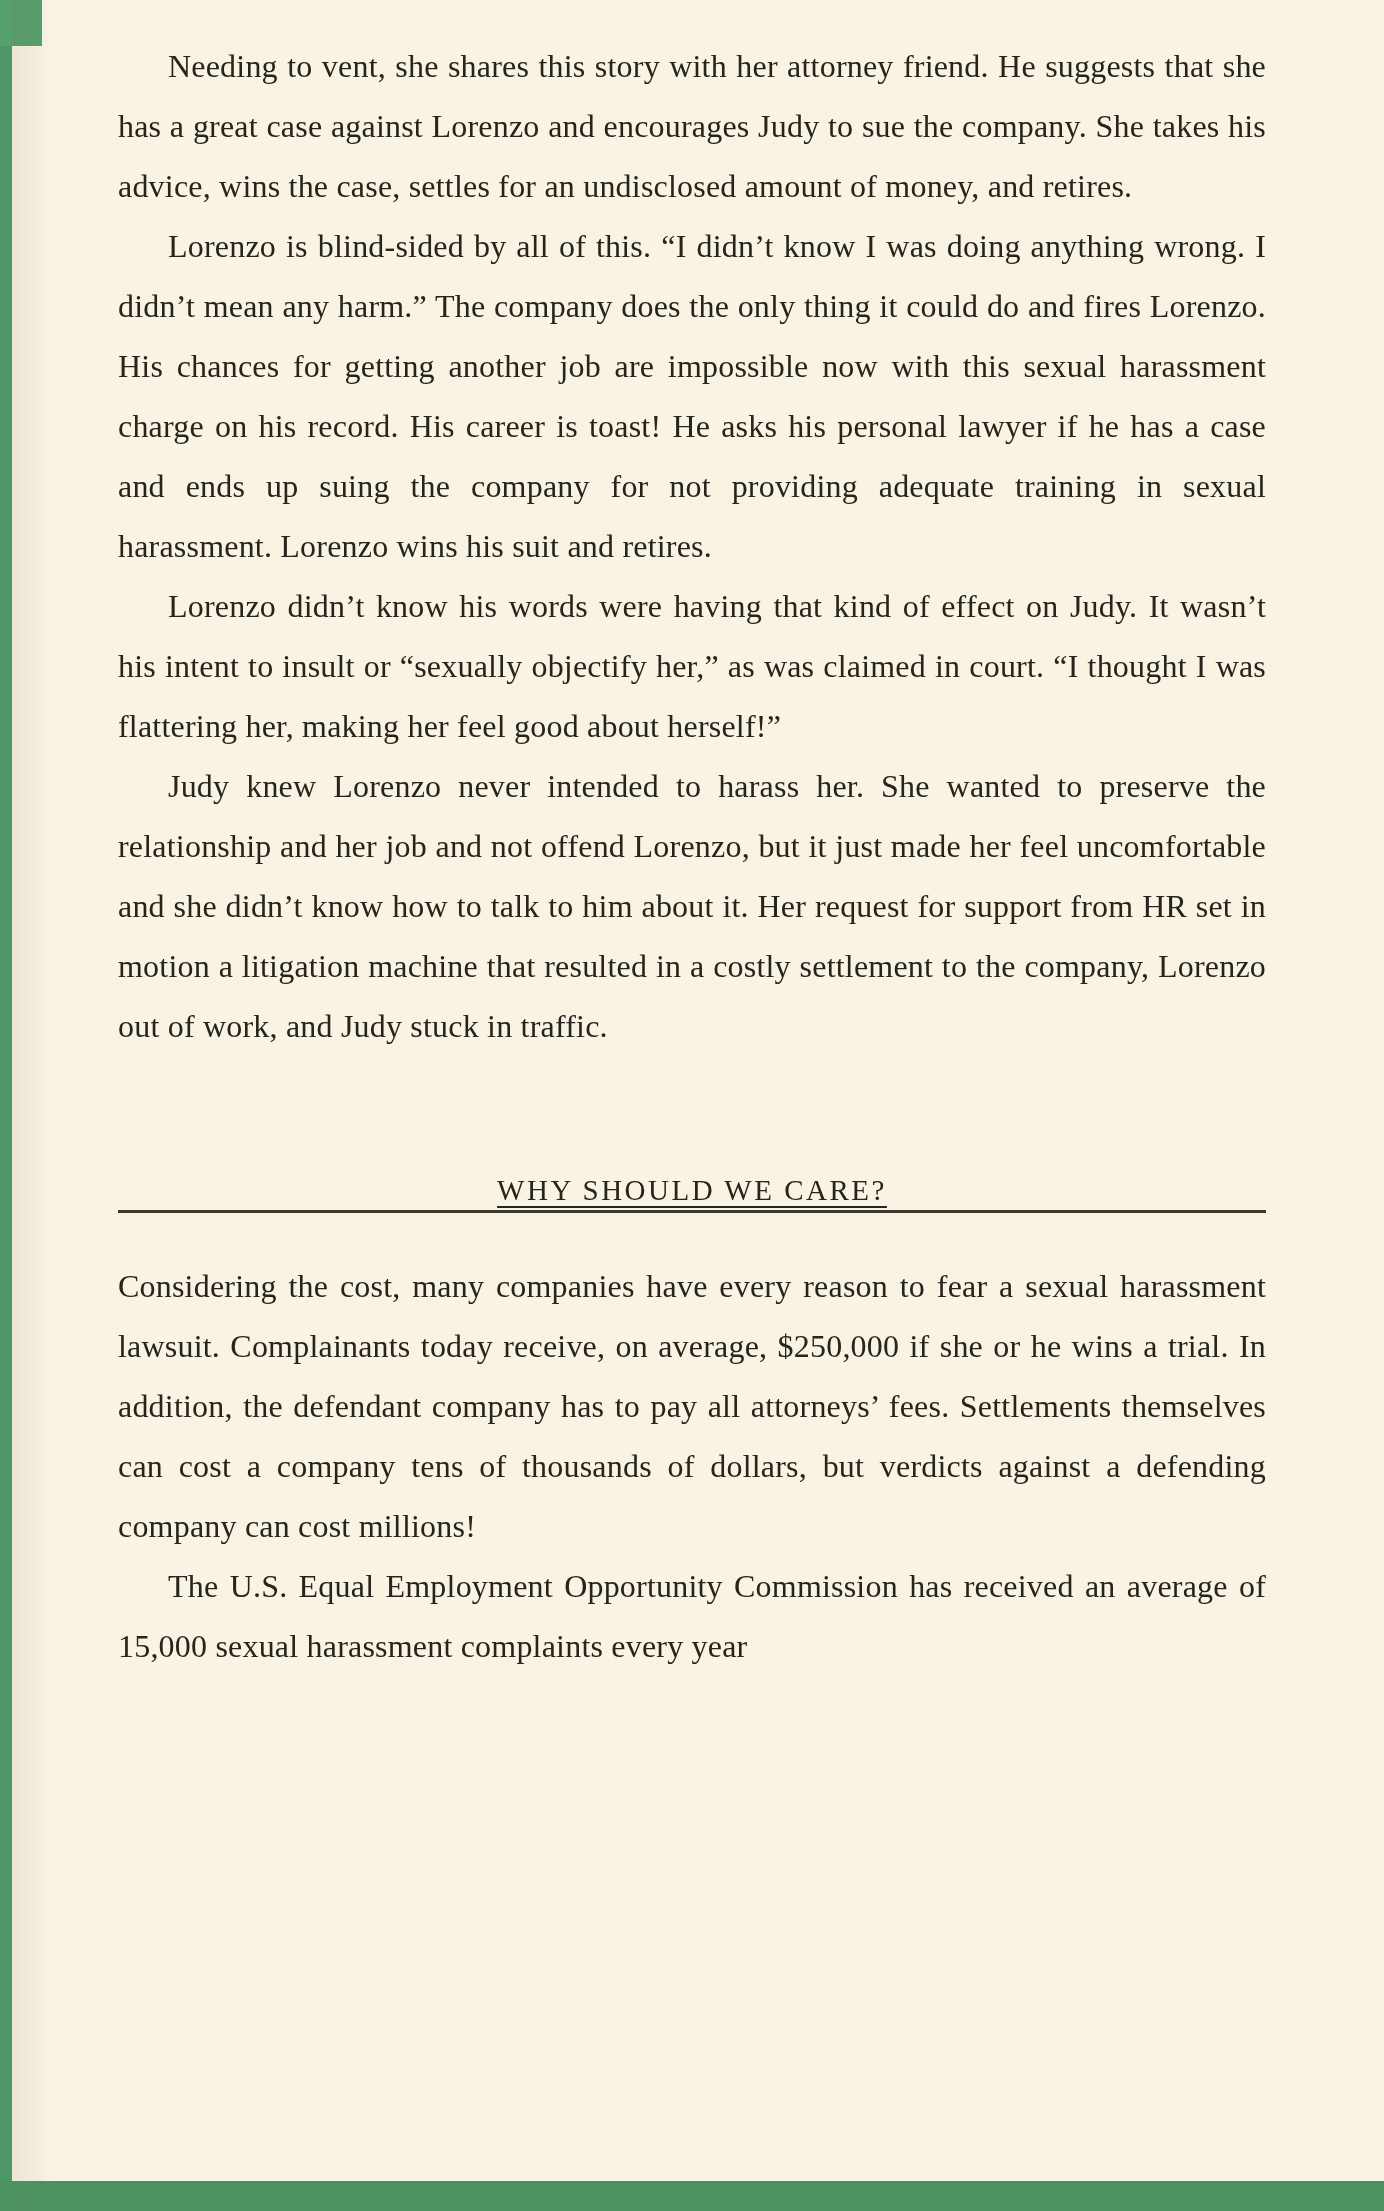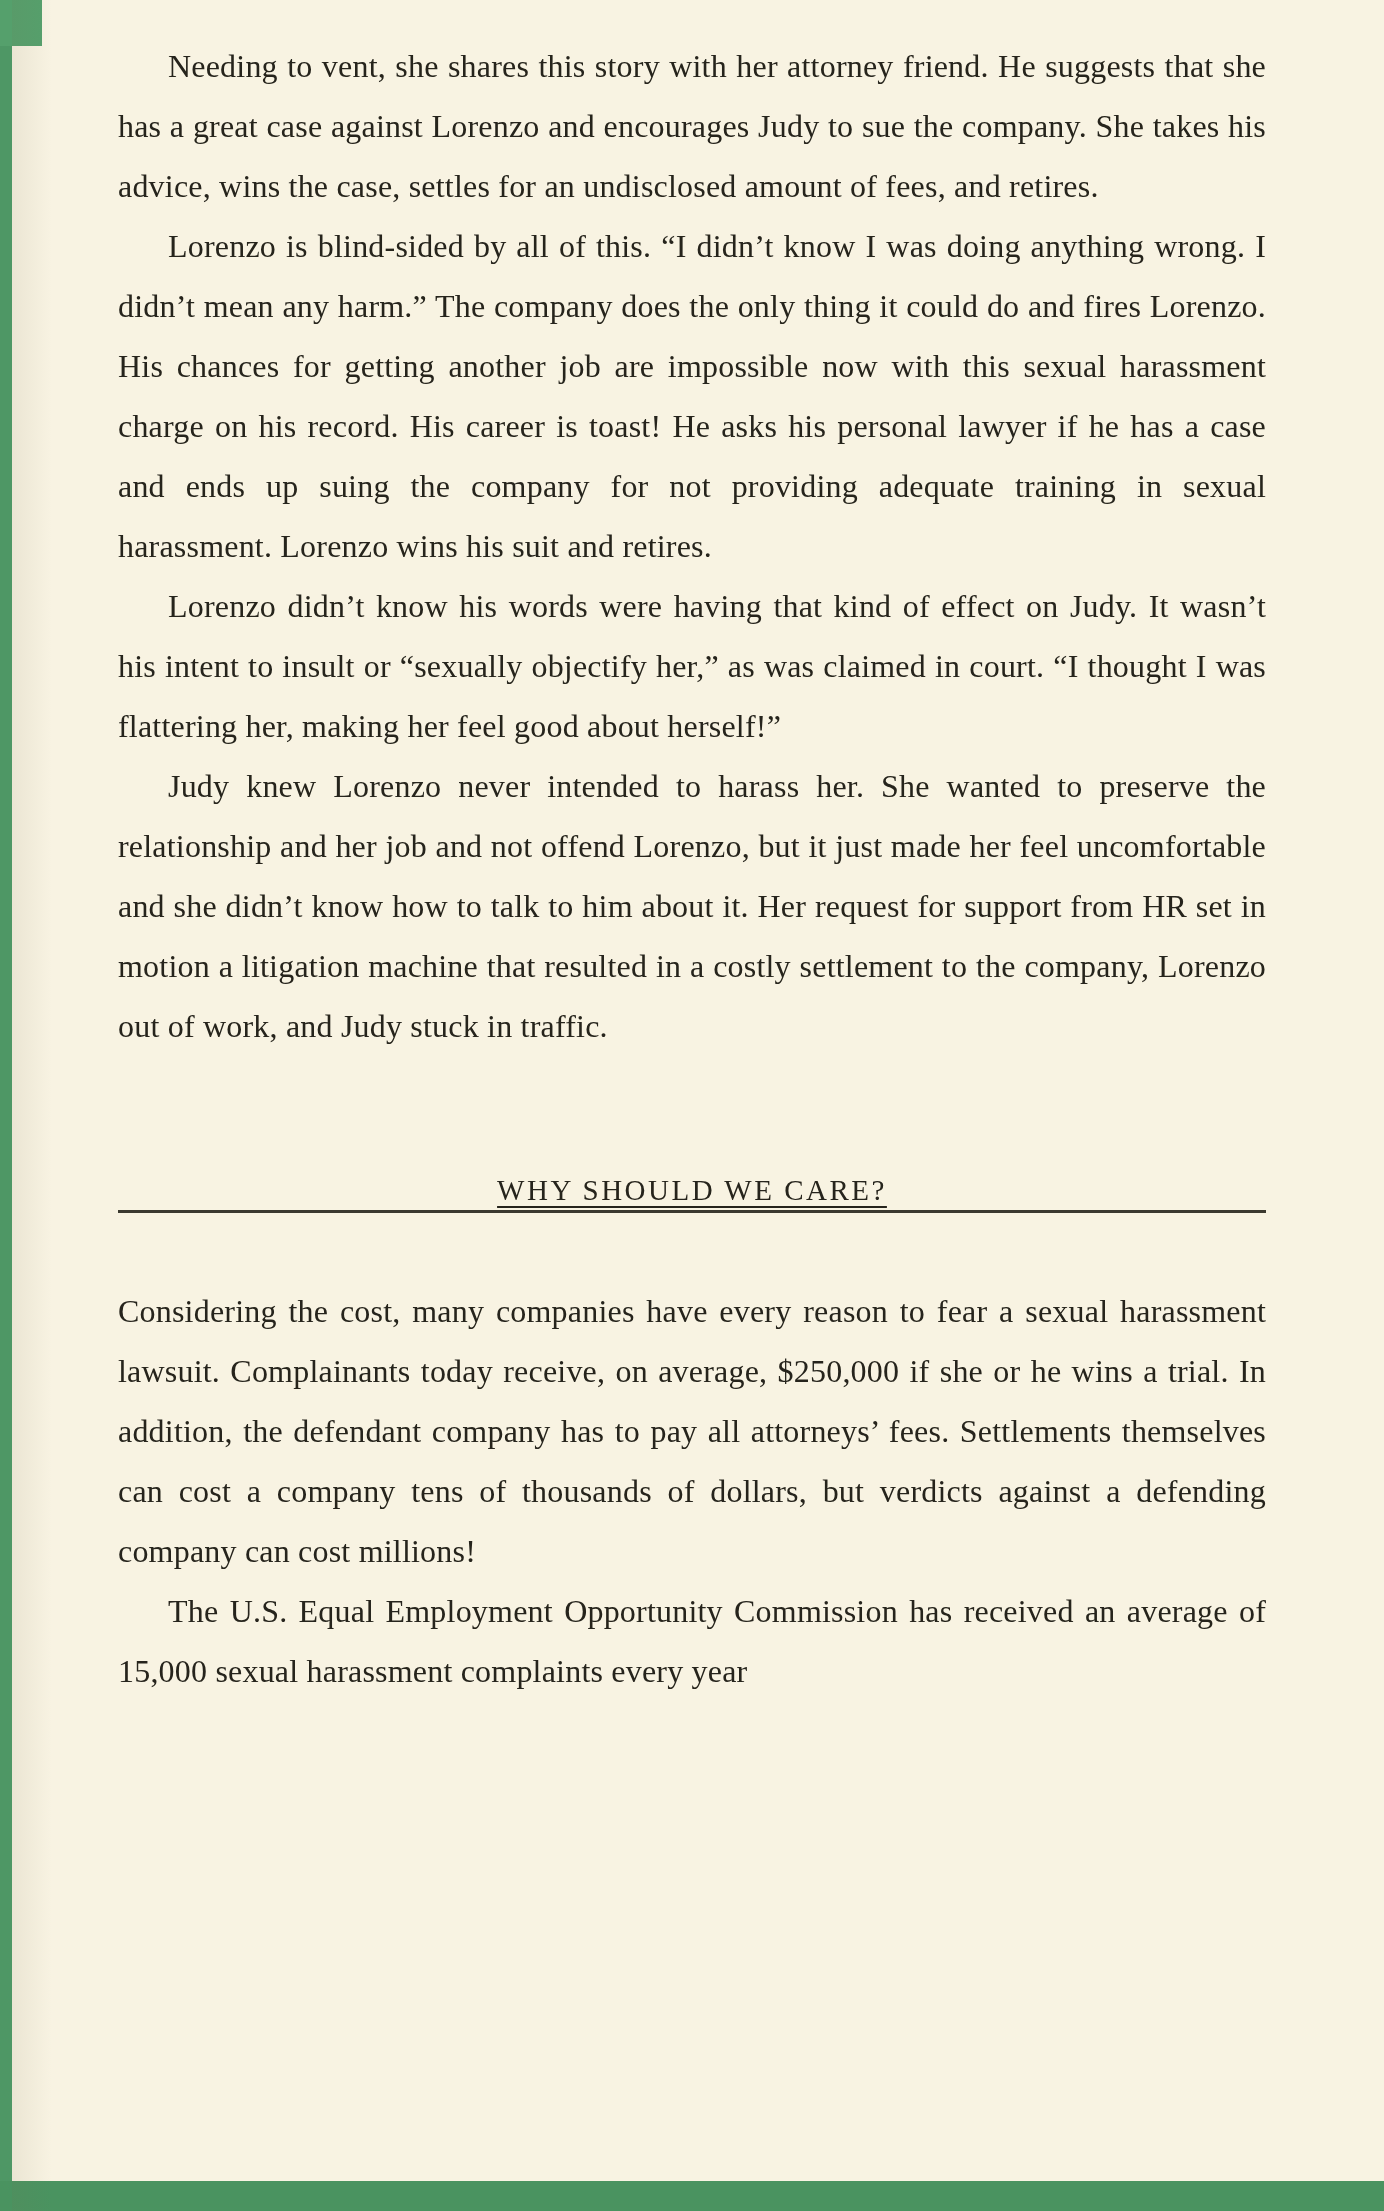--- a/index.html
+++ b/index.html
@@ -69,21 +69,21 @@
     letter-spacing: 0.2px;
   }
   p.indent {
     text-indent: 50px;
   }
   p.noindent {
     text-indent: 0;
   }
   .section-heading {
     margin-top: 118px;
-    margin-bottom: 68px;
+    margin-bottom: 43px;
     border-bottom: 3px solid #3b392f;
     text-align: center;
     padding-bottom: 3px;
   }
   .section-heading span {
     font-size: 29px;
     letter-spacing: 2.5px;
     text-decoration: underline;
     text-underline-offset: 6px;
     text-decoration-thickness: 1.5px;
@@ -94,21 +94,21 @@
 
 <div class="page">
   <div class="edge-left"></div>
   <div class="corner-tl"></div>
   <div class="edge-bottom"></div>
   <div class="page-shade"></div>
 
   <div class="content">
 
 
-    <p class="body indent">Needing to vent, she shares this story with her attorney friend. He suggests that she has a great case against Lorenzo and encourages Judy to sue the company. She takes his advice, wins the case, settles for an undisclosed amount of fees, and retires.</p>
+    <p class="body indent">Needing to vent, she shares this story with her attorney friend. He suggests that she has a great case against Lorenzo and encourages Judy to sue the company. She takes his advice, wins the case, settles for an undisclosed amount of money, and retires.</p>
     <p class="body indent">Lorenzo is blind-sided by all of this. “I didn’t know I was doing anything wrong. I didn’t mean any harm.” The company does the only thing it could do and fires Lorenzo. His chances for getting another job are impossible now with this sexual harassment charge on his record. His career is toast! He asks his personal lawyer if he has a case and ends up suing the company for not providing adequate training in sexual harassment. Lorenzo wins his suit and retires.</p>
     <p class="body indent">Lorenzo didn’t know his words were having that kind of effect on Judy. It wasn’t his intent to insult or “sexually objectify her,” as was claimed in court. “I thought I was flattering her, making her feel good about herself!”</p>
     <p class="body indent">Judy knew Lorenzo never intended to harass her. She wanted to preserve the relationship and her job and not offend Lorenzo, but it just made her feel uncomfortable and she didn’t know how to talk to him about it. Her request for support from HR set in motion a litigation machine that resulted in a costly settlement to the company, Lorenzo out of work, and Judy stuck in traffic.</p>
 
     <div class="section-heading">
       <span>WHY SHOULD WE CARE?</span>
     </div>
 
     <p class="body noindent">Considering the cost, many companies have every reason to fear a sexual harassment lawsuit. Complainants today receive, on average, $250,000 if she or he wins a trial. In addition, the defendant company has to pay all attorneys’ fees. Settlements themselves can cost a company tens of thousands of dollars, but verdicts against a defending company can cost millions!</p>
     <p class="body indent">The U.S. Equal Employment Opportunity Commission has received an average of 15,000 sexual harassment complaints every year</p>

